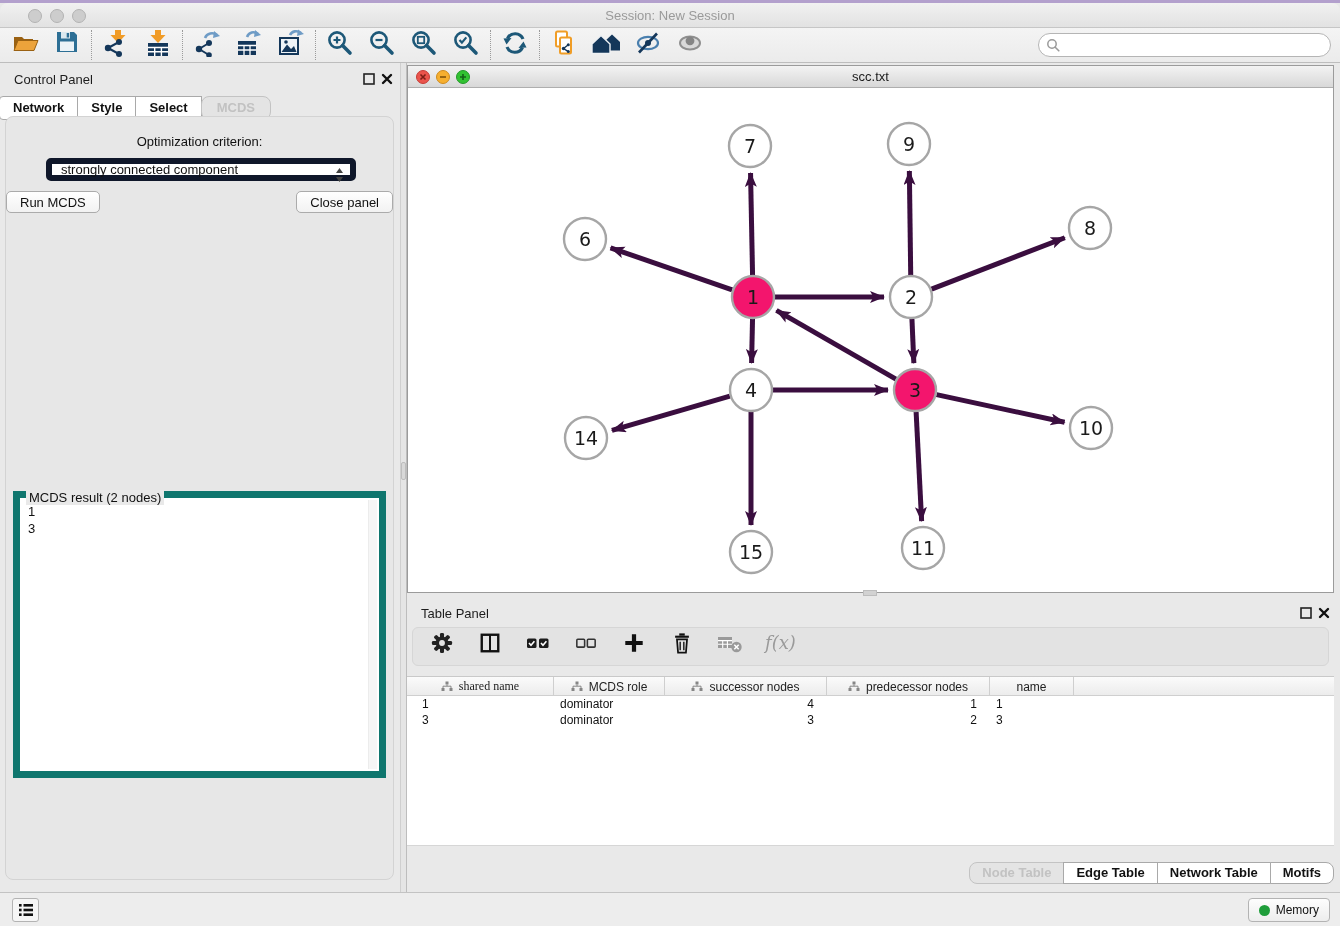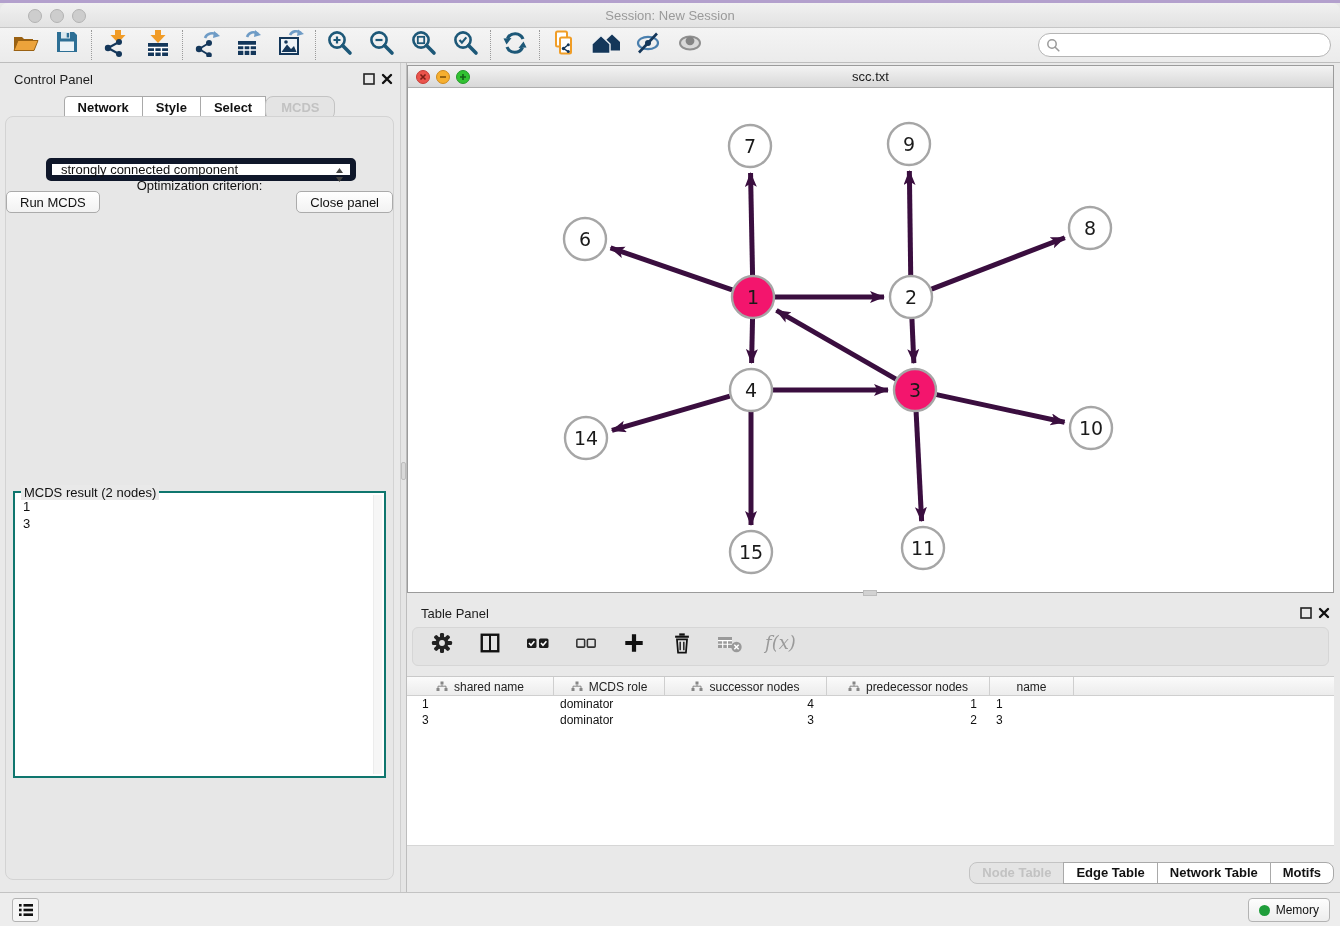--- a/index.html
+++ b/index.html
@@ -24,37 +24,37 @@
   .tb-sep { width:0; height:30px; border-left:1px dotted #9b9b9b; margin:0 3px; }
   .searchbox { position:absolute; right:9px; top:5px; width:293px; height:24px; background:#fff;
                border:1px solid #b5b5b5; border-radius:12px; display:flex; align-items:center; padding-left:7px; }
   .searchbox input { border:none; outline:none; background:transparent; font-size:13px; flex:1; height:20px; margin-left:4px; }
 
   
   .control-panel { position:absolute; left:0; top:63px; width:400px; height:829px; background:#e9e9e9; }
   .panel-title-row { position:absolute; left:0; top:6px; width:100%; height:22px; }
   .panel-title { position:absolute; left:14px; top:3px; font-size:13px; color:#1d1d1d; }
   .float-btn, .close-btn { position:absolute; top:4px; width:15px; height:15px; background:transparent; border:none; }
-  .cp-tabs { position:absolute; left:0; top:33px; width:100%; display:flex; justify-content:center; }
+  .cp-tabs { position:absolute; left:0; top:33px; width:100%; display:flex; }
   .tab { font-size:13px; font-weight:bold; color:#111; background:#fff; border:1px solid #a9a9a9;
          padding:3px 13px 4px; margin-left:-1px; }
   .tab.first { border-radius:4px 0 0 4px; }
   .tab.active-gray { background:#e4e4e4; color:#c2c2c2; border-color:#c3c3c3; border-radius:8px; padding:3px 15px 4px; }
   .cp-body { position:absolute; left:5px; right:6px; top:53px; bottom:12px;
              background:#e7e7e7; border:1px solid #d3d3d3; border-radius:8px; }
-  .opt-label { position:absolute; left:0; right:0; top:17px; text-align:center; font-size:13px; color:#111;margin-top:44px; }
+  .opt-label { position:absolute; left:0; right:0; top:17px; text-align:center; font-size:13px; color:#111; }
   .criterion-select { position:absolute; left:40px; top:41px; width:310px; height:23px; background:#fff;
                       border:6px solid #0f172a; border-radius:5px; font-size:13px; color:#111;
                       display:flex; align-items:center; padding-left:9px; }
   .criterion-select .stepper { position:absolute; right:6px; top:3px; }
   .cp-buttons { position:absolute; left:0; right:0; top:74px; display:flex; justify-content:space-between; gap:18px; }
   .btn { background:linear-gradient(#ffffff,#f2f2f2); border:1px solid #ababab; border-radius:5px;
          font-size:13px; color:#111; height:22px; padding:0 13px; }
   .mcds-fieldset { position:absolute; left:13px; top:428px; width:373px; height:287px;
-                   border:2px solid #0f766e; background:#fff; }
+                   border:7px solid #0f766e; background:#fff; }
   .mcds-legend { position:absolute; left:6px; top:-8px; background:#e9e9e9; padding:0 3px; font-size:13px; color:#111; }
   .mcds-text { position:absolute; left:1px; top:3px; right:12px; bottom:1px; font-size:13px; color:#111;
                line-height:17px; padding:2px 0 0 7px; white-space:pre; overflow:hidden; }
   .mcds-scroll { position:absolute; right:2px; top:2px; width:9px; bottom:2px; background:#f6f6f6; border-left:1px solid #ececec; }
 
   
   .v-splitter { position:absolute; left:400px; top:63px; width:7px; height:829px; background:#e5e5e5;
                 border-left:1px solid #cfcfcf; border-right:1px solid #bdbdbd; }
   .v-grip { position:absolute; left:0px; top:399px; width:5px; height:18px; background:#d8d8d8;
             border:1px solid #bdbdbd; border-radius:2px; }
@@ -422,21 +422,21 @@
             <circle cx="19.5" cy="15" r="5.2" fill="#9a9a9a"></circle>
             <path d="M17.3 12.8 l4.4 4.4 M21.7 12.8 l-4.4 4.4" stroke="#fff" stroke-width="1.5"></path>
           </svg>
         </button>
       <button class="icon-btn" style="width:auto">
           <span class="fx-label">f(x)</span>
         </button>
     </div>
     <div class="table-white">
       <div class="t-header" id="table-header">
-          <div class="th" style="width: 147px;">
+          <div class="th" style="width: 147px; font-family: Liberation Serif, serif;">
             <svg width="12" height="11" viewBox="0 0 12 11">
               <rect x="4.5" y="0.5" width="3" height="3" fill="#868686"></rect>
               <rect x="0.5" y="7" width="3" height="3" fill="#868686"></rect>
               <rect x="8.5" y="7" width="3" height="3" fill="#868686"></rect>
               <path d="M6 3.5 V5.2 M2 7 V5.2 H10 V7" stroke="#868686" fill="none"></path>
             </svg>
             <span>shared name</span>
           </div>
           <div class="th" style="width: 111px;">
             <svg width="12" height="11" viewBox="0 0 12 11">

